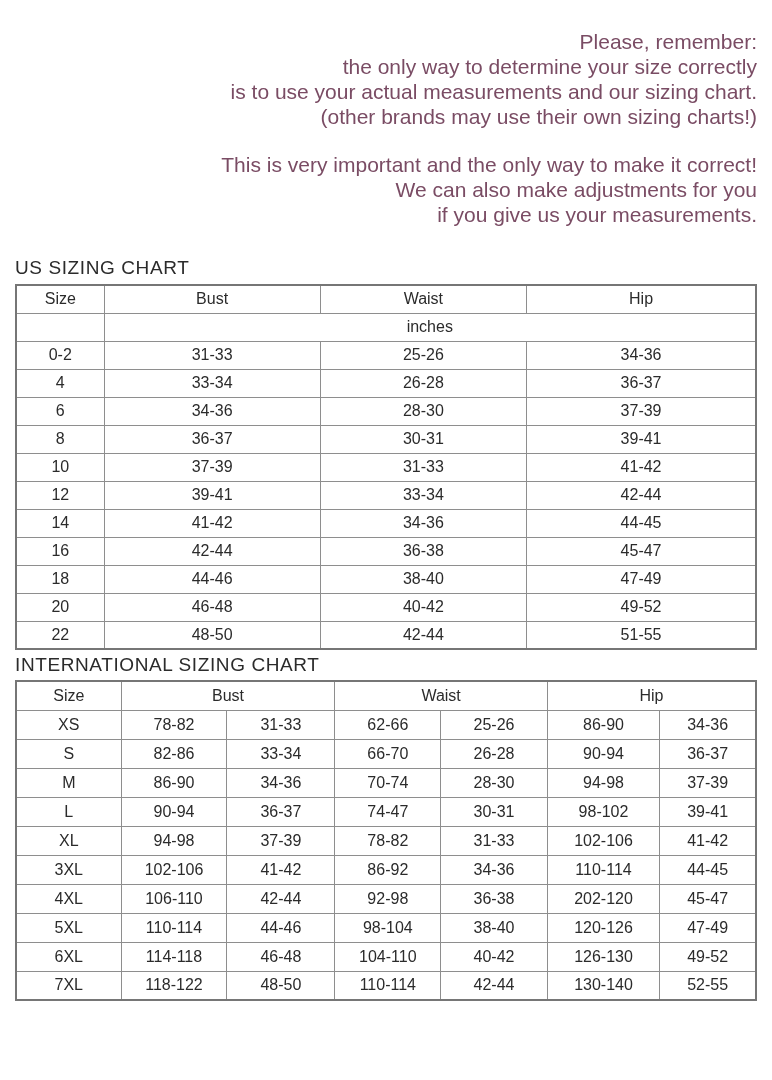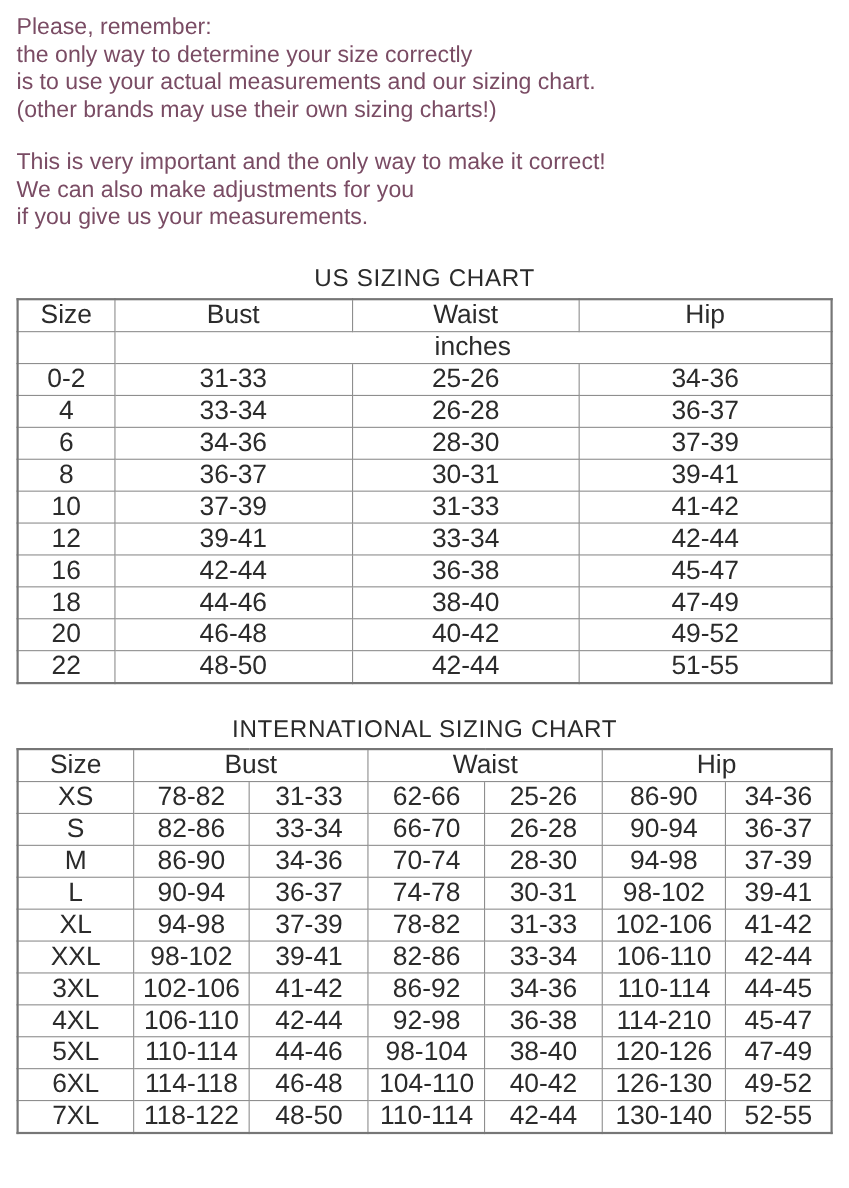--- a/index.html
+++ b/index.html
@@ -5,40 +5,40 @@
   html, body { margin: 0; padding: 0; }
   body {
     width: 772px; height: 1080px; overflow: hidden;
     background: var(--background, #ffffff);
     font-family: "Liberation Sans", sans-serif;
     -webkit-font-smoothing: antialiased;
   }
   .page { width: 742px; margin: 0 auto; padding-top: 12px; }
 
   
-  .intro { text-align: left; color: var(--intro-text, #7a4c64); }
+  .intro { text-align: right; color: var(--intro-text, #7a4c64); margin-top: 17px; }
   .intro p { margin: 0 0 23px 0; font-size: 21px; line-height: 25px; font-weight: normal; }
   .intro p:last-child { margin-bottom: 0; }
   .intro .line { display: block; }
 
   
   .chart-title {
-    text-align: center; color: var(--heading-text, #2b2b2b);
-    font-size: 22px; font-weight: normal; letter-spacing: 0.6px;
+    text-align: left; color: var(--heading-text, #2b2b2b);
+    font-size: 19px; font-weight: normal; letter-spacing: 0.6px;
     margin: 0;
   }
   .chart-title.us-t   { margin: 30px 0 5px 0; }
-  .chart-title.intl-t { margin: 28px 0 4px 0; }
+  .chart-title.intl-t { margin: 4px 0 4px 0; }
 
   
   table.sizing {
     width: 742px; border-collapse: collapse; table-layout: fixed;
     border: 2px solid #767676;
     color: var(--table-text, #2b2b2b);
-    font-size: 24px;
+    font-size: 16px;
   }
   table.sizing th, table.sizing td {
     border: 1px solid var(--table-border, #8e8e8e);
     text-align: center; vertical-align: middle;
     font-weight: normal; padding: 0; overflow: hidden; white-space: nowrap;
   }
   table.us tr   { height: 28px; }
   table.intl tr { height: 29px; }
 </style>
 </head>
@@ -112,20 +112,26 @@
           <td>31-33</td>
           <td>41-42</td>
         </tr>
         <tr>
           <td>12</td>
           <td>39-41</td>
           <td>33-34</td>
           <td>42-44</td>
         </tr>
         <tr>
+          <td>14</td>
+          <td>41-42</td>
+          <td>34-36</td>
+          <td>44-45</td>
+        </tr>
+        <tr>
           <td>16</td>
           <td>42-44</td>
           <td>36-38</td>
           <td>45-47</td>
         </tr>
         <tr>
           <td>18</td>
           <td>44-46</td>
           <td>38-40</td>
           <td>47-49</td>
@@ -190,59 +196,50 @@
           <td>34-36</td>
           <td>70-74</td>
           <td>28-30</td>
           <td>94-98</td>
           <td>37-39</td>
         </tr>
         <tr>
           <td>L</td>
           <td>90-94</td>
           <td>36-37</td>
-          <td>74-78</td>
+          <td>74-47</td>
           <td>30-31</td>
           <td>98-102</td>
           <td>39-41</td>
         </tr>
         <tr>
           <td>XL</td>
           <td>94-98</td>
           <td>37-39</td>
           <td>78-82</td>
           <td>31-33</td>
           <td>102-106</td>
           <td>41-42</td>
         </tr>
         <tr>
-          <td>XXL</td>
-          <td>98-102</td>
-          <td>39-41</td>
-          <td>82-86</td>
-          <td>33-34</td>
-          <td>106-110</td>
-          <td>42-44</td>
-        </tr>
-        <tr>
           <td>3XL</td>
           <td>102-106</td>
           <td>41-42</td>
           <td>86-92</td>
           <td>34-36</td>
           <td>110-114</td>
           <td>44-45</td>
         </tr>
         <tr>
           <td>4XL</td>
           <td>106-110</td>
           <td>42-44</td>
           <td>92-98</td>
           <td>36-38</td>
-          <td>114-210</td>
+          <td>202-120</td>
           <td>45-47</td>
         </tr>
         <tr>
           <td>5XL</td>
           <td>110-114</td>
           <td>44-46</td>
           <td>98-104</td>
           <td>38-40</td>
           <td>120-126</td>
           <td>47-49</td>

